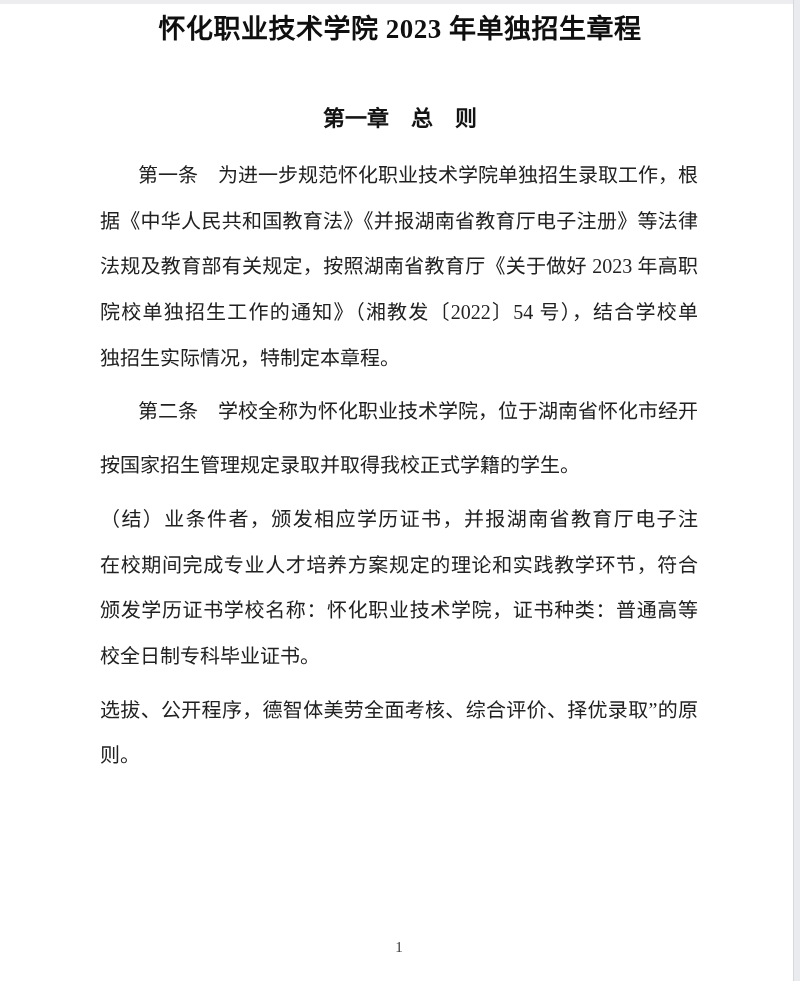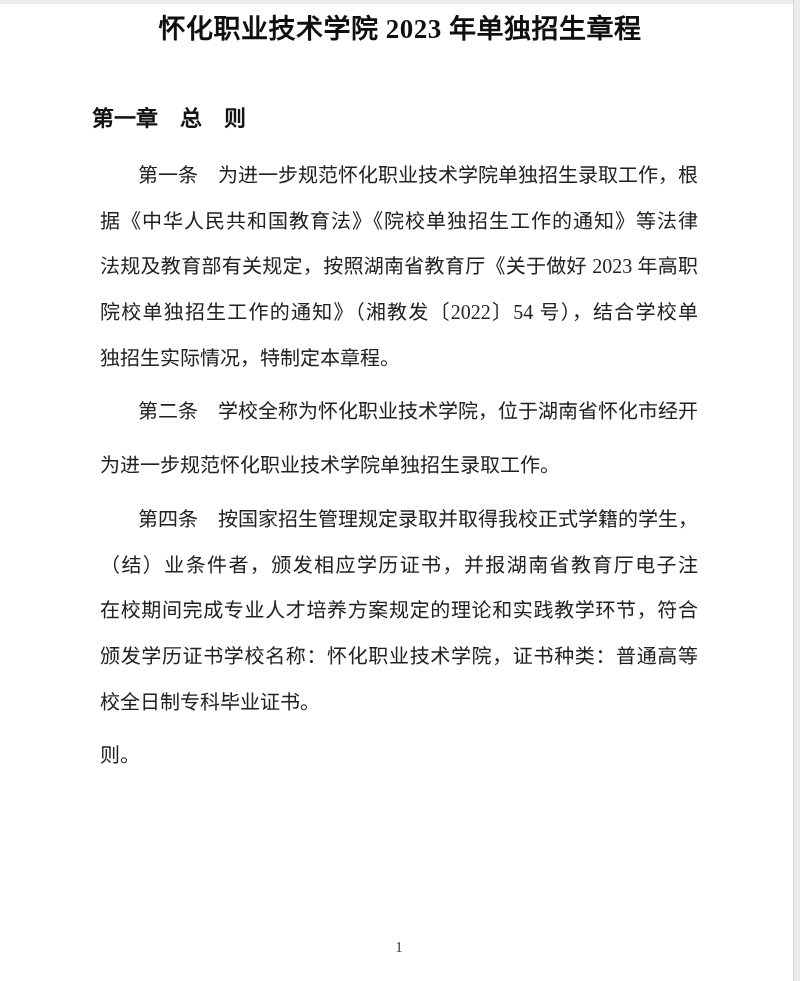--- a/index.html
+++ b/index.html
@@ -44,20 +44,21 @@
     font-weight: bold;
     color: #0f0f0f;
     letter-spacing: 0.5px;
     white-space: nowrap;
   }
   .chapter-heading {
     position: absolute;
     top: 106px;
     left: 92px;
     width: 616px;
+    text-align: center;
     font-size: 22px;
     line-height: 26px;
     font-weight: bold;
     color: #141414;
     white-space: nowrap;
   }
   .doc-body {
     position: absolute;
     top: 145px;
     left: 92px;
@@ -101,38 +102,38 @@
   <div class="edge-top"></div>
   <div class="edge-right"></div>
 
   <div class="doc-title">怀化职业技术学院 2023 年单独招生章程</div>
 
   <div class="chapter-heading">第一章　总　则</div>
 
   <div class="doc-body">
     <div class="paragraph">
         <div class="body-line para-first">第一条　为进一步规范怀化职业技术学院单独招生录取工作，根</div>
-        <div class="body-line">据《中华人民共和国教育法》《院校单独招生工作的通知》等法律</div>
+        <div class="body-line">据《中华人民共和国教育法》《并报湖南省教育厅电子注册》等法律</div>
         <div class="body-line">法规及教育部有关规定，按照湖南省教育厅《关于做好 2023 年高职</div>
         <div class="body-line">院校单独招生工作的通知》（湘教发〔2022〕54 号），结合学校单</div>
         <div class="body-line para-last">独招生实际情况，特制定本章程。</div>
       </div>
     <div class="paragraph">
         <div class="body-line para-first">第二条　学校全称为怀化职业技术学院，位于湖南省怀化市经开</div>
       </div>
     <div class="paragraph">
-        <div class="body-line para-last">为进一步规范怀化职业技术学院单独招生录取工作。</div>
+        <div class="body-line para-last">按国家招生管理规定录取并取得我校正式学籍的学生。</div>
       </div>
     <div class="paragraph">
-        <div class="body-line para-first">第四条　按国家招生管理规定录取并取得我校正式学籍的学生，</div>
         <div class="body-line">（结）业条件者，颁发相应学历证书，并报湖南省教育厅电子注册。</div>
         <div class="body-line">在校期间完成专业人才培养方案规定的理论和实践教学环节，符合毕</div>
         <div class="body-line">颁发学历证书学校名称：怀化职业技术学院，证书种类：普通高等学</div>
         <div class="body-line para-last">校全日制专科毕业证书。</div>
       </div>
     <div class="paragraph">
+        <div class="body-line">选拔、公开程序，德智体美劳全面考核、综合评价、择优录取”的原</div>
         <div class="body-line para-last">则。</div>
       </div>
   </div>
 
   <div class="page-number">1</div>
 
 </div>
 
 </body></html>

